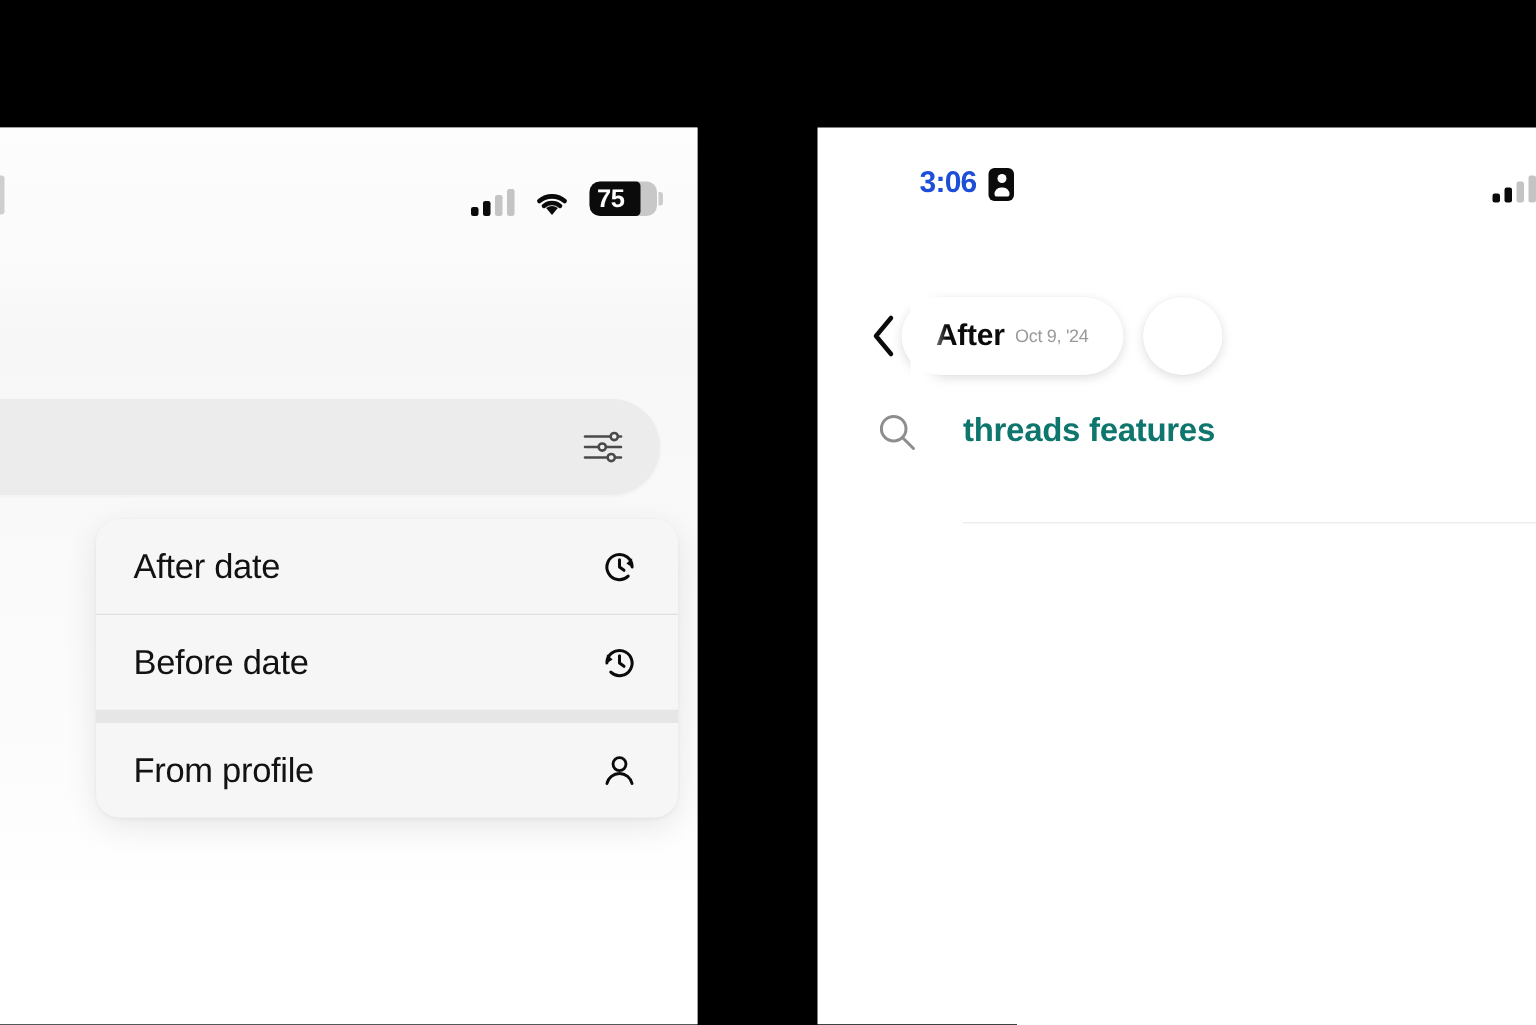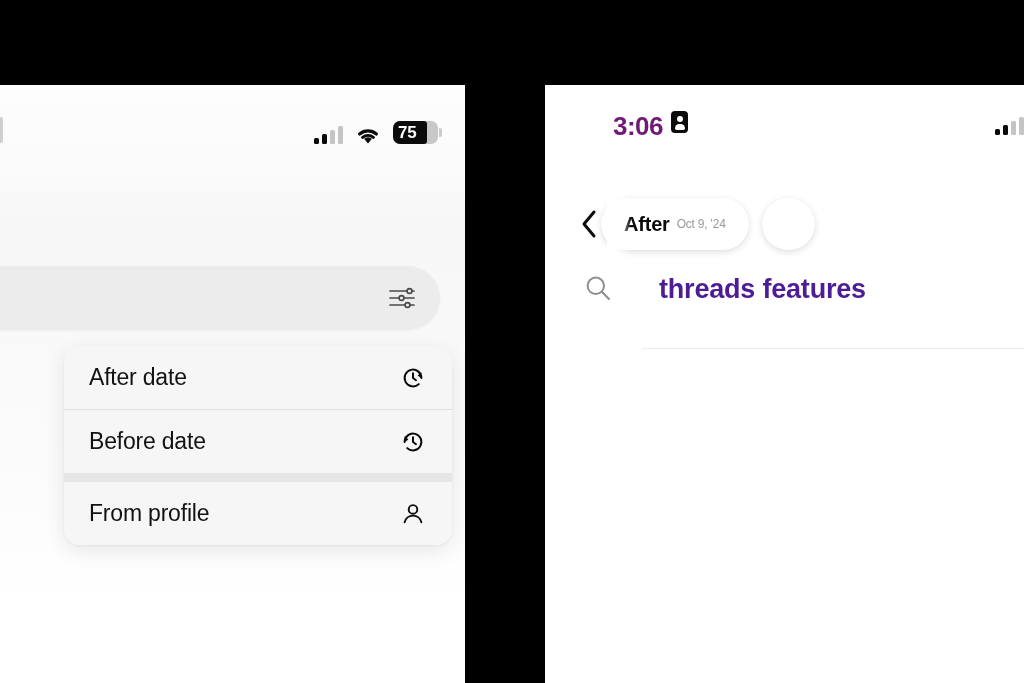--- a/index.html
+++ b/index.html
@@ -197,26 +197,26 @@
   .right-statusbar {
     position: absolute;
     top: 0; left: 0;
     width: 479px;
     height: 80px;
   }
   .r-time {
     position: absolute;
     left: 68px;
     top: 26px;
-    font-size: 26px;
+    font-size: 20px;
     font-weight: bold;
-    color: #701a75;
+    color: #1d4ed8;
     letter-spacing: -0.5px;
     display: flex;
-    align-items: flex-start;
+    align-items: center;
     gap: 8px;
   }
   .rec-badge {
     width: 17px;
     height: 22px;
     border-radius: 4px;
     background: #0b0b0b;
     position: relative;
     display: inline-block;
   }
@@ -337,25 +337,25 @@
     left: 35px;
     top: 15px;
     width: 36px;
     height: 36px;
     display: flex;
     align-items: center;
     justify-content: center;
   }
   .result-text {
     position: absolute;
-    left: 114px;
+    left: 97px;
     top: 19px;
-    font-size: 27px;
+    font-size: 22px;
     font-weight: bold;
-    color: #4c1d95;
+    color: #0f766e;
     letter-spacing: -0.2px;
   }
   .result-divider {
     position: absolute;
     left: 97px;
     top: 263px;
     width: 382px;
     height: 1px;
     background: #ededed;
   }

